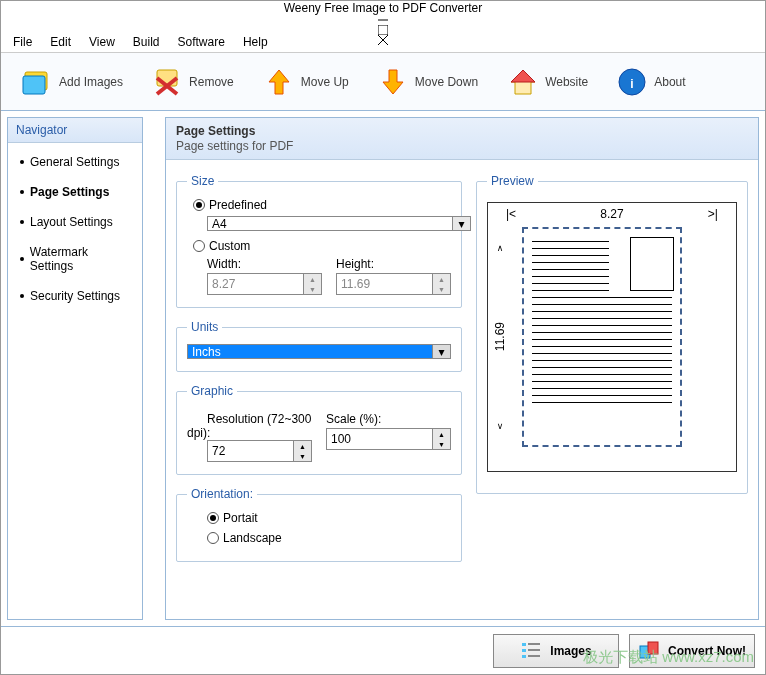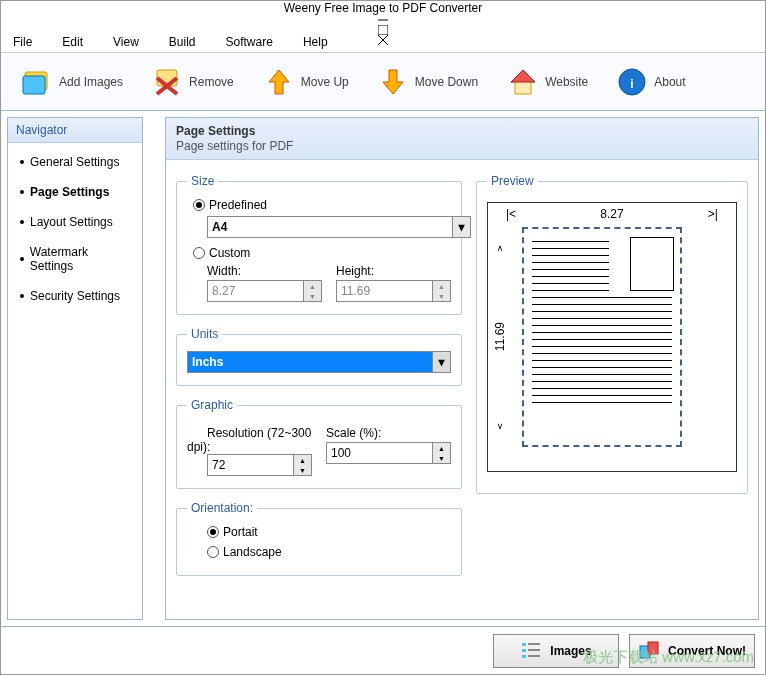--- a/index.html
+++ b/index.html
@@ -2,21 +2,21 @@
 <html><head>
 <meta charset="utf-8">
 <style>
 * { box-sizing: border-box; margin: 0; padding: 0; font-family: "Segoe UI", Tahoma, sans-serif; font-size: 12px; }
 body { background: #fff; width: 766px; height: 675px; border: 1px solid #999; overflow: hidden; }
 .titlebar { height: 30px; display: flex; align-items: center; padding: 0 4px; background: #fff; flex-direction: column; }
 .titlebar .app-icon { width: 16px; height: 16px; background: linear-gradient(135deg, #ff5722, #d32f2f); border-radius: 2px; margin-right: 6px; }
 .titlebar .title { flex: 1; }
 .winbtn { width: 44px; height: 28px; display: flex; align-items: center; justify-content: center; cursor: pointer; }
 .winbtn svg { width: 10px; height: 10px; }
-.menubar { height: 22px; display: flex; align-items: center; padding: 0 4px; gap: 14px; border-bottom: 1px solid #ccc; }
+.menubar { height: 22px; display: flex; align-items: center; padding: 0 4px; gap: 2px; border-bottom: 1px solid #ccc; }
 .menubar span { padding: 2px 8px; cursor: pointer; }
 .toolbar { height: 58px; display: flex; align-items: center; padding: 0 6px; gap: 0; border-bottom: 1px solid #98b8d8; background: #f9fbfe; }
 .tbtn { display: flex; align-items: center; gap: 6px; padding: 4px 14px; cursor: pointer; border-radius: 3px; }
 .tbtn .ticon { width: 32px; height: 32px; display: flex; align-items: center; justify-content: center; }
 .tbtn .tlabel { color: #404040; }
 .tsep { width: 1px; height: 40px; background: transparent; }
 .body-area { display: flex; height: calc(100% - 30px - 22px - 58px - 48px); padding: 6px; gap: 22px; }
 .navigator { width: 198px; border: 1px solid #98b8d8; display: flex; flex-direction: column; }
 .nav-head { background: linear-gradient(#e8f0fb, #d8e6f8); color: #2a5da8; padding: 5px 8px; border-bottom: 1px solid #b8cce0; }
 .nav-items { padding: 10px 6px; display: flex; flex-direction: column; gap: 12px; }
@@ -27,21 +27,21 @@
 .main-head { background: linear-gradient(#e8f0fb, #d8e6f8); padding: 6px 10px; border-bottom: 1px solid #b8cce0; }
 .main-head .h1 { font-weight: bold; color: #333; }
 .main-head .h2 { color: #555; margin-top: 1px; }
 .main-body { display: flex; gap: 14px; padding: 14px 10px; }
 .left-col { width: 286px; display: flex; flex-direction: column; gap: 12px; }
 fieldset { border: 1px solid #b8cce0; border-radius: 2px; padding: 10px 10px 12px 10px; }
 legend { color: #2a5da8; padding: 0 4px; }
 .radio-row { display: flex; align-items: center; gap: 4px; margin-left: 6px; margin-bottom: 4px; cursor: pointer; }
 .radio { appearance: none; width: 12px; height: 12px; border: 1px solid #555; border-radius: 50%; position: relative; }
 .radio:checked::after { content: ""; position: absolute; width: 6px; height: 6px; background: #000; border-radius: 50%; top: 2px; left: 2px; }
-.select { width: 100%; height: 22px; border: 1px solid #888; background: #fff; display: flex; align-items: center; padding: 0 4px; position: relative; font-weight: bold; }
+.select { width: 100%; height: 15px; border: 1px solid #888; background: #fff; display: flex; align-items: center; padding: 0 4px; position: relative; }
 .select .arrow { position: absolute; right: 0; top: 0; bottom: 0; width: 18px; border-left: 1px solid #888; display: flex; align-items: center; justify-content: center; background: #e8e8e8; }
 .select.highlight { background: #0a84ff; color: #fff; }
 .select.highlight .arrow { background: #dcdcdc; color: #000; }
 .two-col { display: flex; gap: 14px; margin-top: 4px; }
 .incol { flex: 1; }
 .lbl { margin-bottom: 2px; display: block; }
 .lbl2 { margin-left: 20px; margin-bottom: 2px; }
 .spinner { height: 22px; border: 1px solid #888; background: #fff; display: flex; align-items: center; padding: 0 4px; position: relative; color: #888; }
 .spinner.enabled { color: #000; }
 .spinner .arrows { position: absolute; right: 0; top: 0; bottom: 0; width: 18px; border-left: 1px solid #888; display: flex; flex-direction: column; background: #e8e8e8; }

